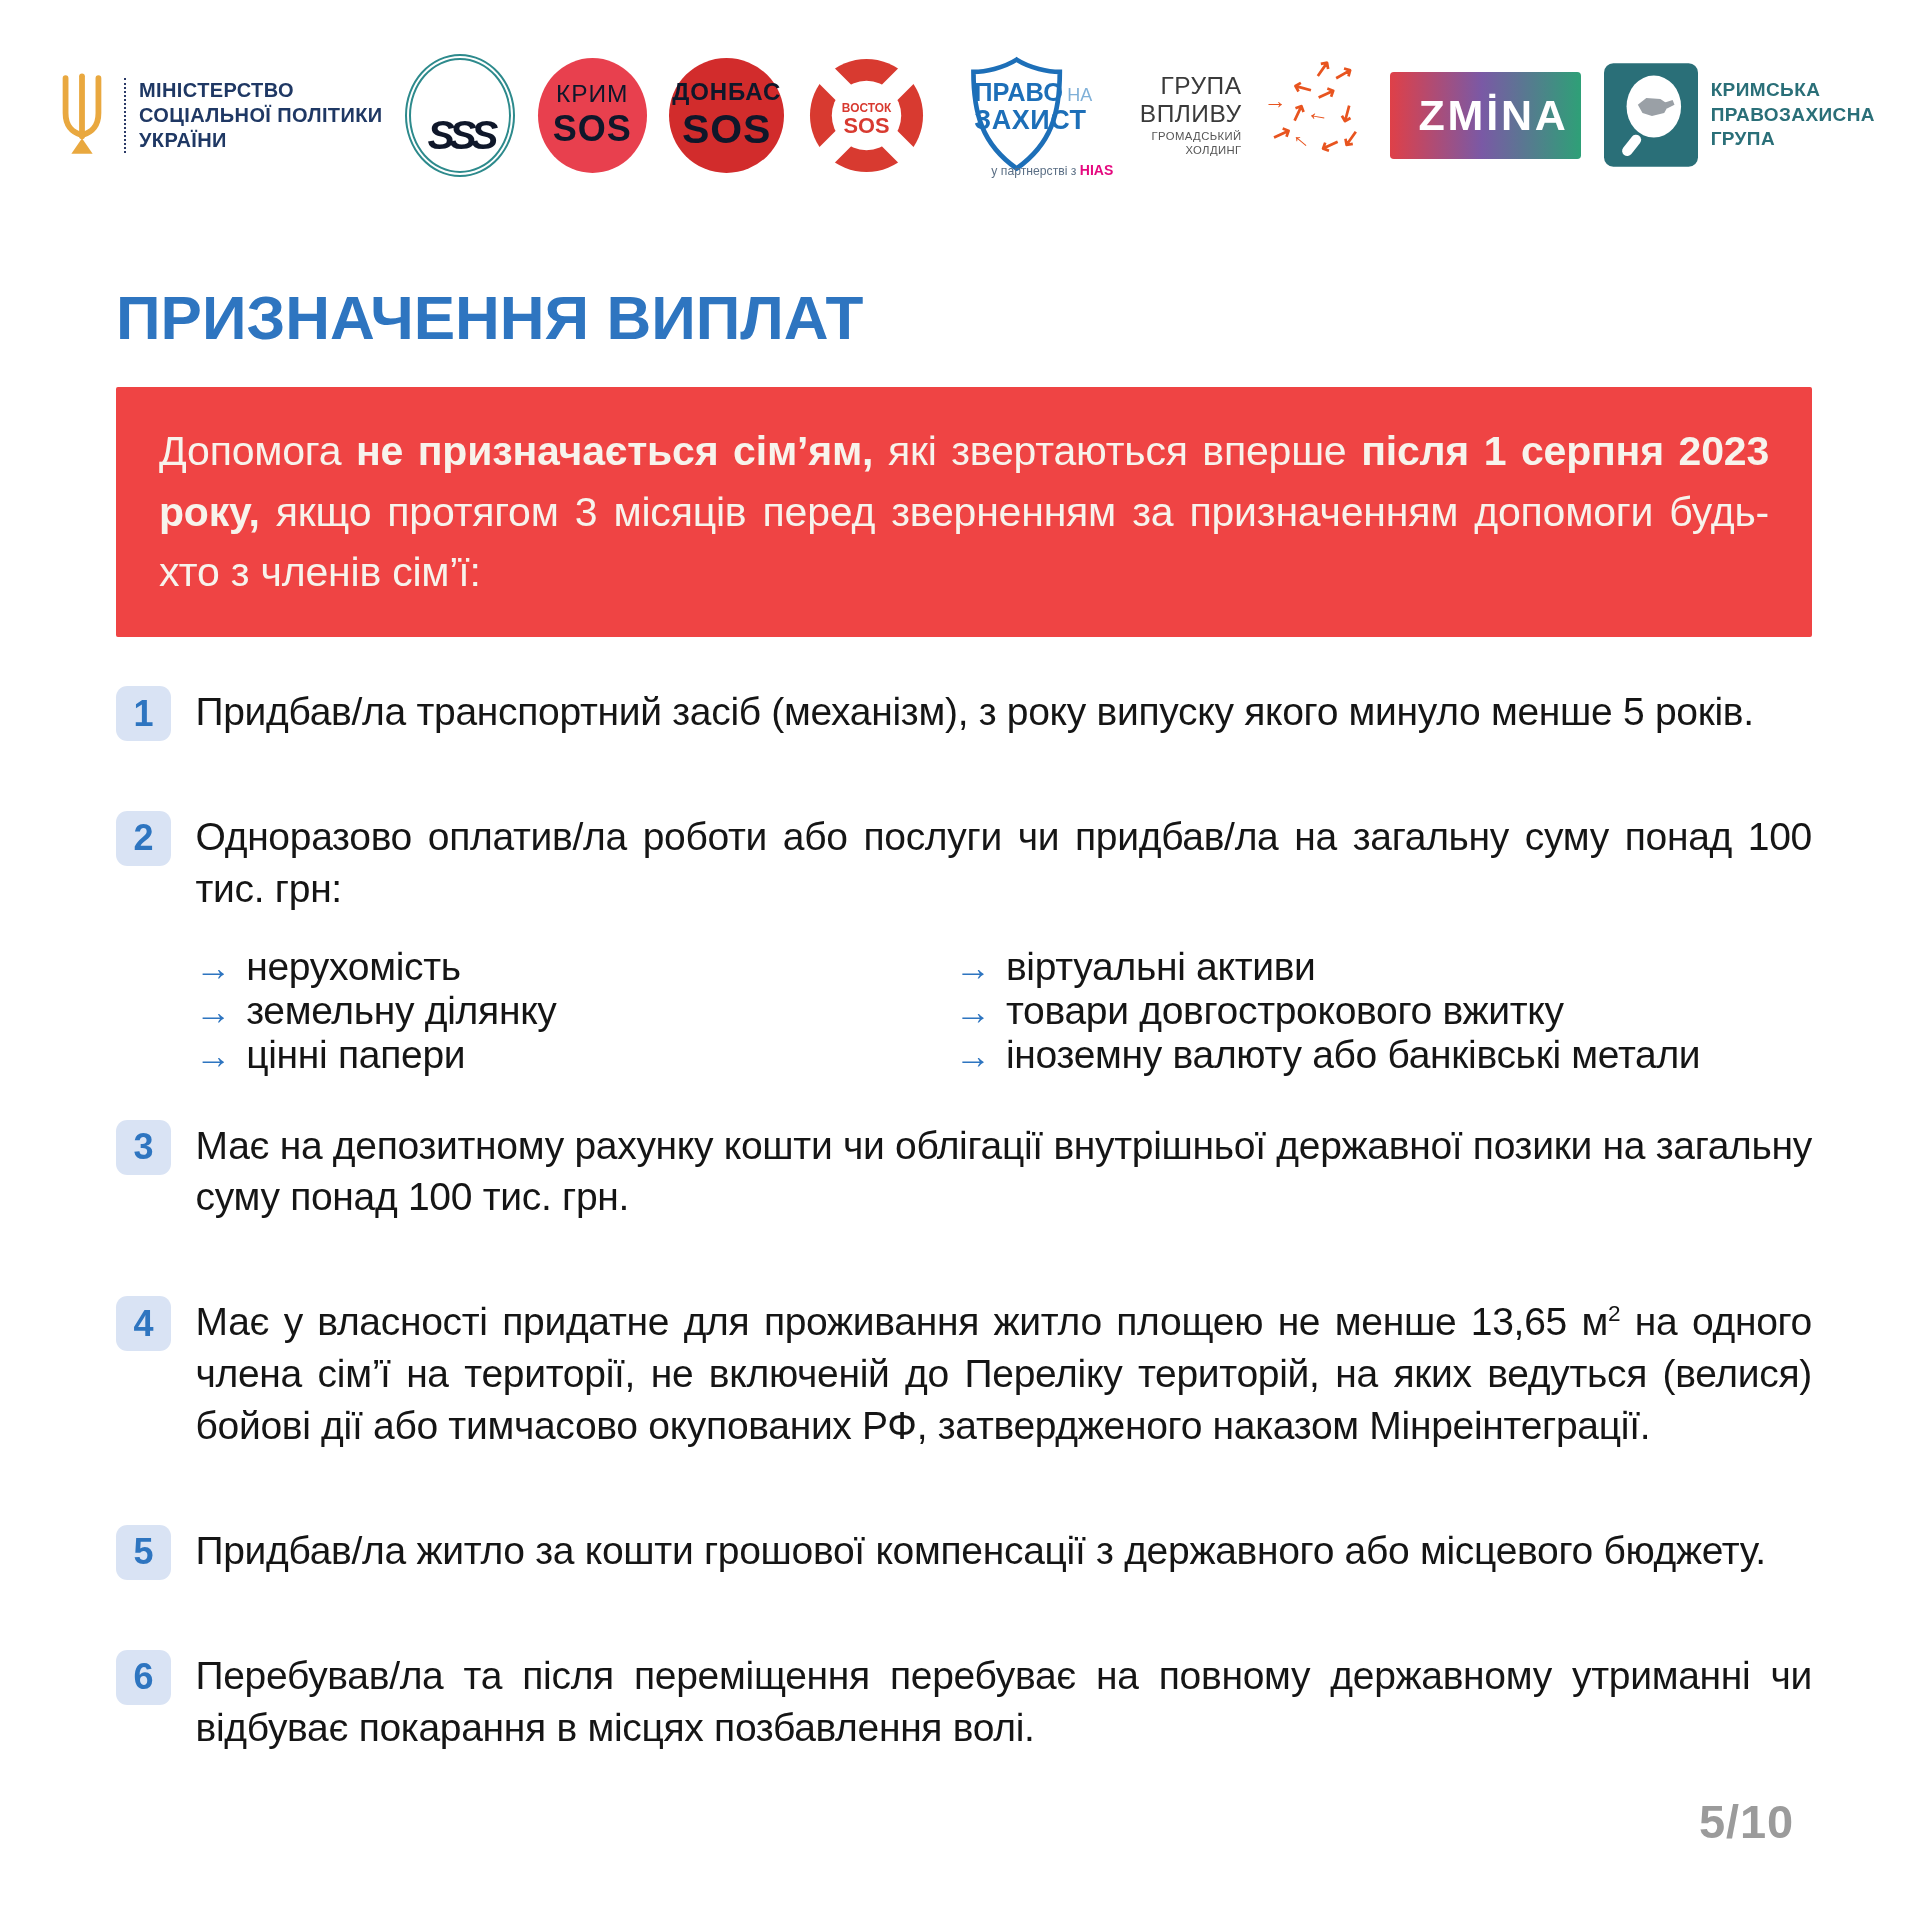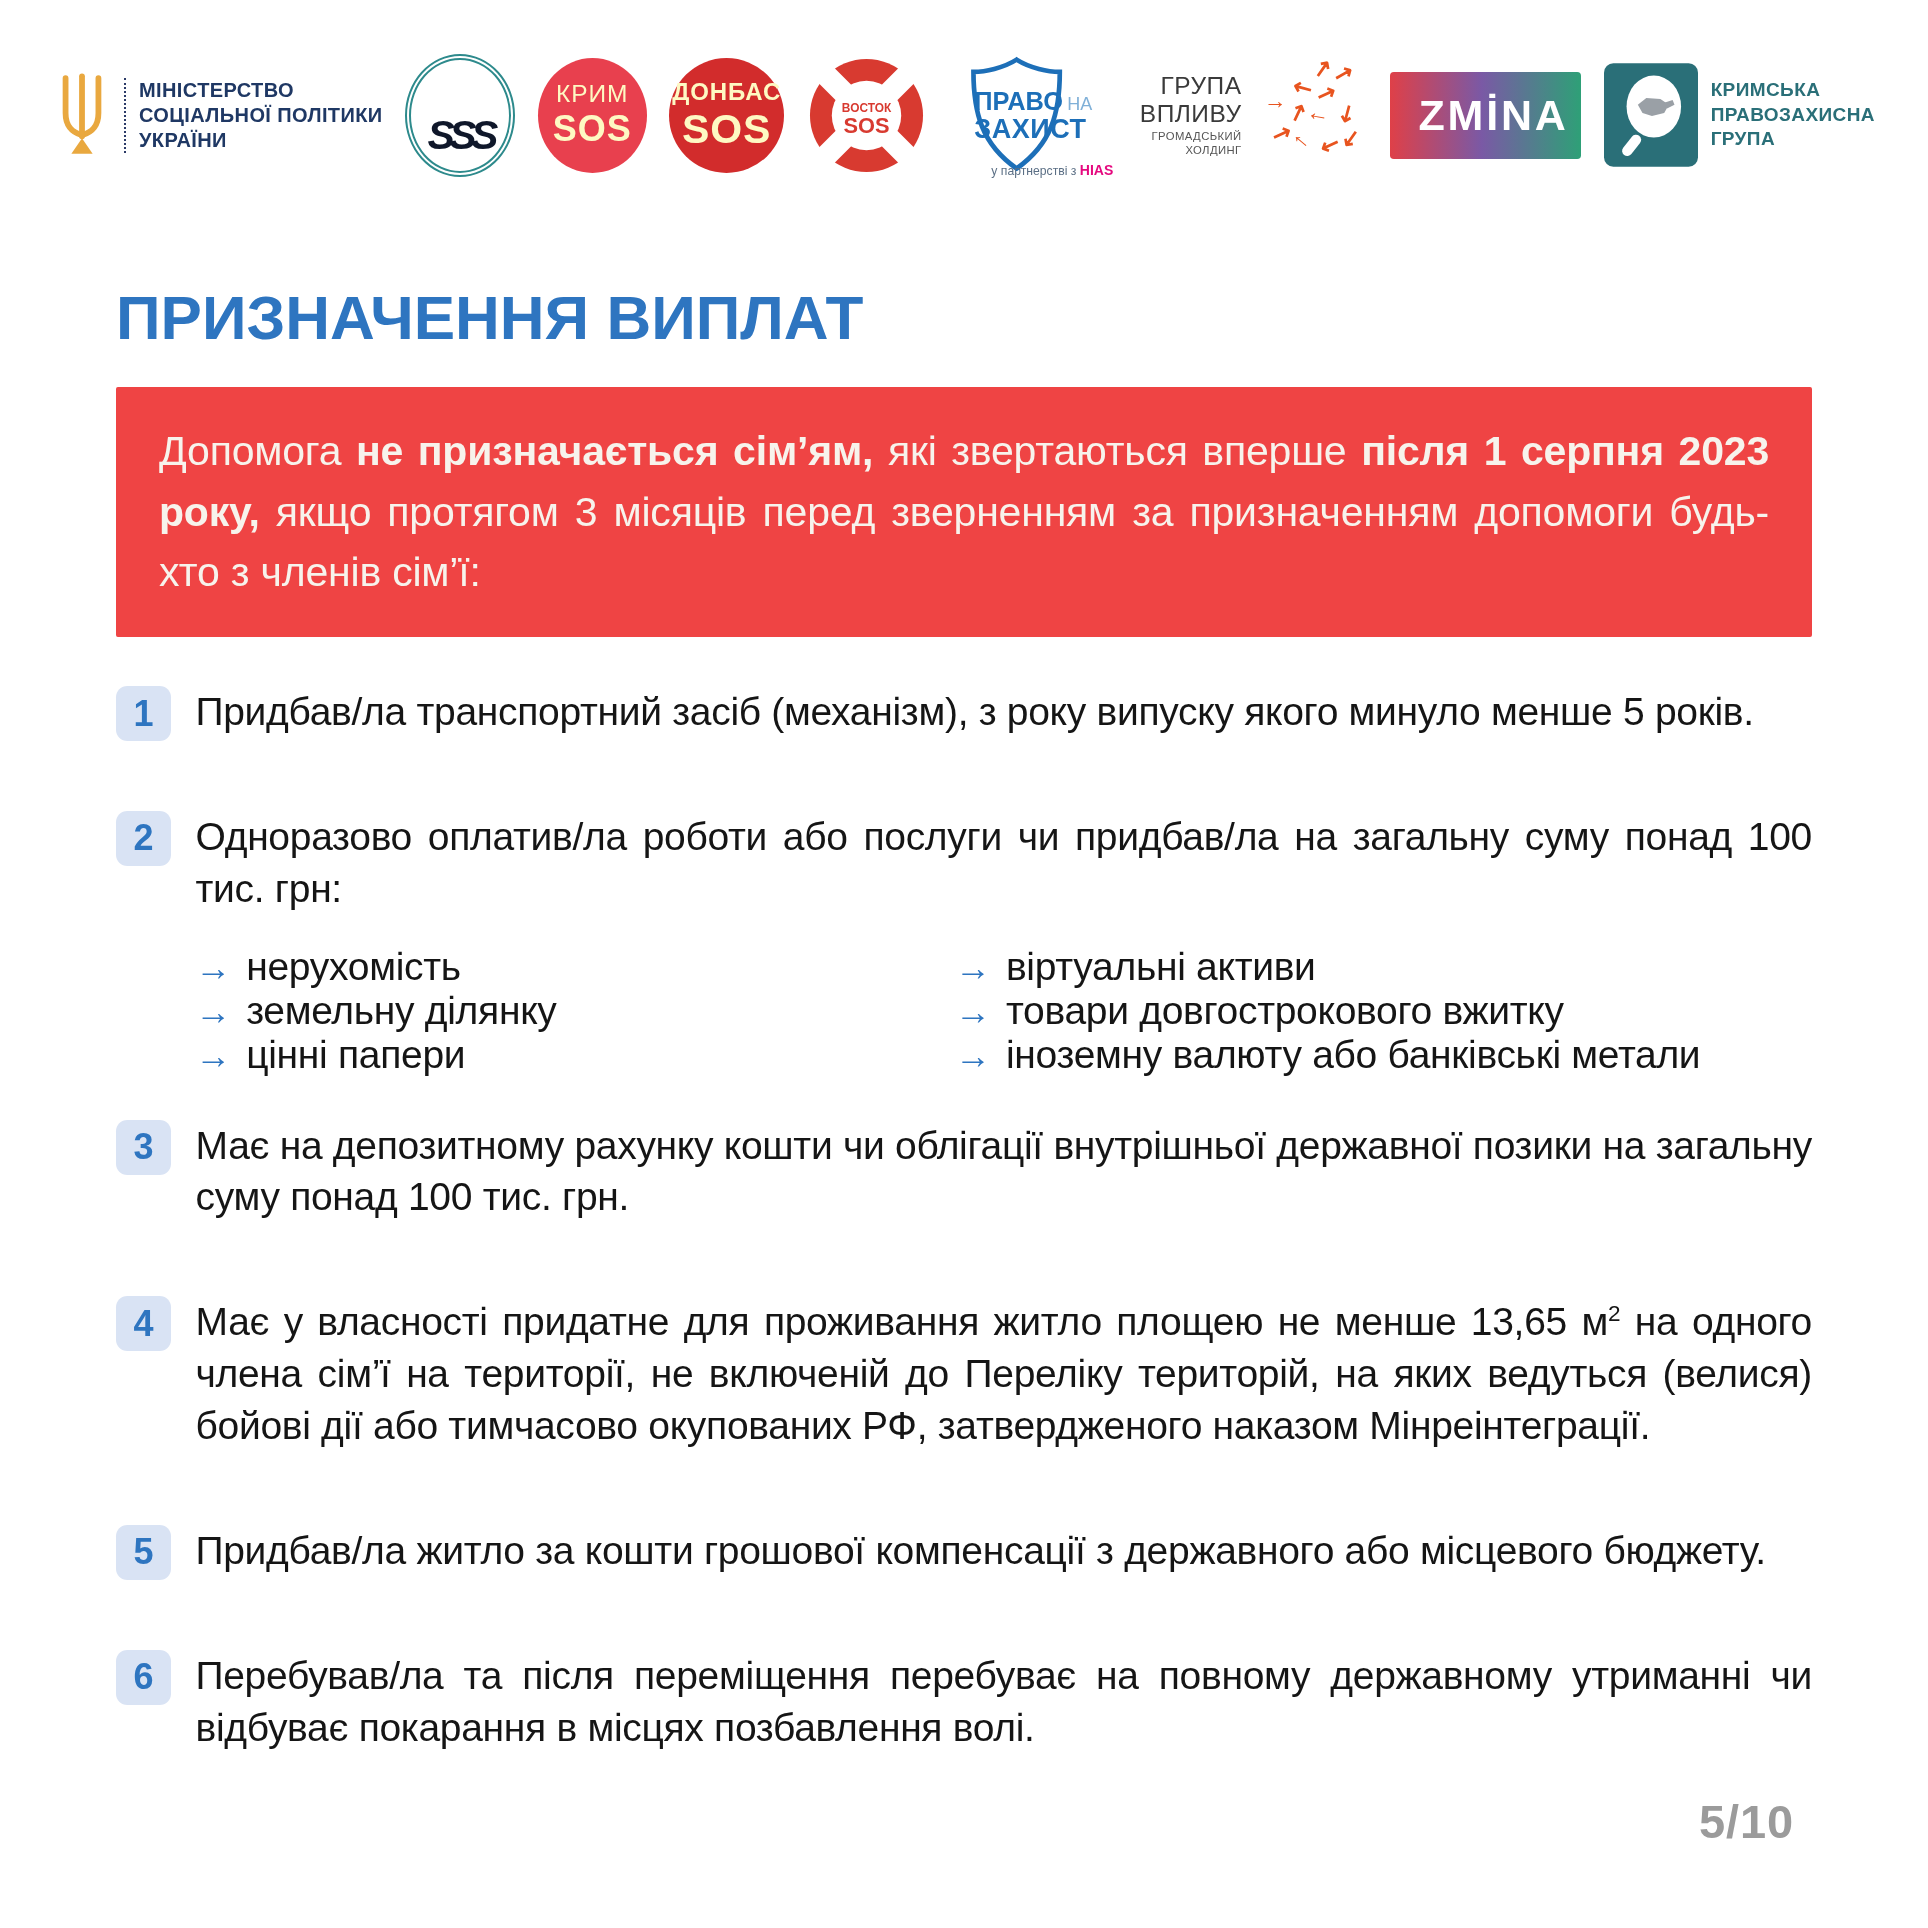--- a/index.html
+++ b/index.html
@@ -23,33 +23,33 @@
 
   
   .sss-oval{
     width:98px;height:111px;border:6.6px double #2d8a8c;border-radius:50%;
     display:flex;align-items:center;justify-content:center;
   }
   .sss-oval span{font-weight:bold;font-style:italic;color:#0f172a;font-size:41px;letter-spacing:-5.6px;margin-top:40px;}
 
   
   .sos-circle{
-    border-radius:50%;display:flex;flex-direction:column;align-items:center;justify-content:center;color:#fef9c3;
+    border-radius:50%;display:flex;flex-direction:column;align-items:center;justify-content:center;color:#0f172a;
   }
   .krym{width:109px;height:115px;background:#e8404e;}
   .krym .city{font-size:24.5px;letter-spacing:0.9px;}
   .krym .sos{font-size:36px;font-weight:bold;letter-spacing:0.9px;}
   .donbas{width:115px;height:115px;background:#d22c2c;}
   .donbas .city{font-size:24px;font-weight:bold;letter-spacing:0.9px;}
   .donbas .sos{font-size:41px;font-weight:bold;letter-spacing:0.9px;}
 
   
   .pravo{position:relative;width:169px;height:122px;}
   .pravo svg{position:absolute;left:0;top:0;}
-  .pravo .txt{position:absolute;left:26px;top:34px;line-height:1.05;white-space:nowrap;}
+  .pravo .txt{position:absolute;left:26px;top:25px;line-height:1.05;white-space:nowrap;}
   .pravo .w1{color:#1d6fb8;font-weight:bold;font-size:25.4px;}
   .pravo .w2{color:#7fb0d8;font-size:18px;}
   .pravo .w3{color:#1d6fb8;font-weight:bold;font-size:27px;letter-spacing:0.5px;}
   .pravo .partner{position:absolute;left:43px;top:108px;font-size:12.2px;color:#5b6f85;white-space:nowrap;}
   .pravo .partner b{color:#e5097f;font-size:14px;}
 
   
   .hrupa .names{text-align:right;color:#3a3a3a;}
   .hrupa .big{font-size:24.5px;line-height:1.15;letter-spacing:0.5px;}
   .hrupa .small{font-size:11.3px;color:#555;line-height:1.3;letter-spacing:0.4px;}

